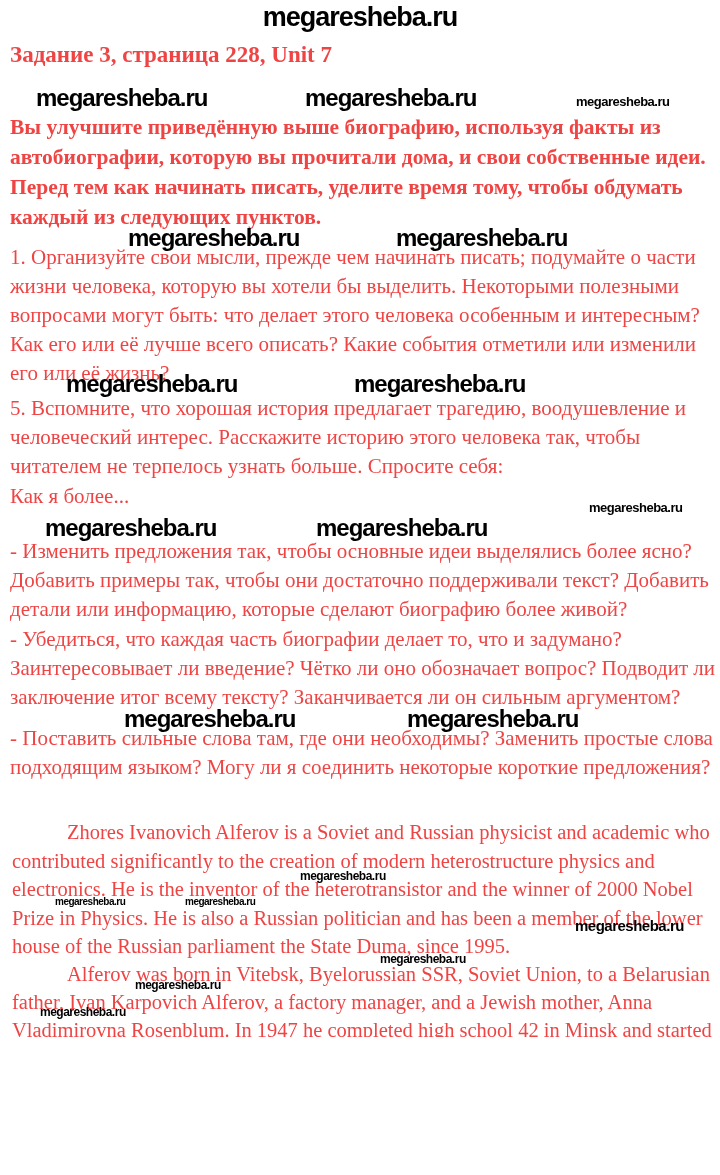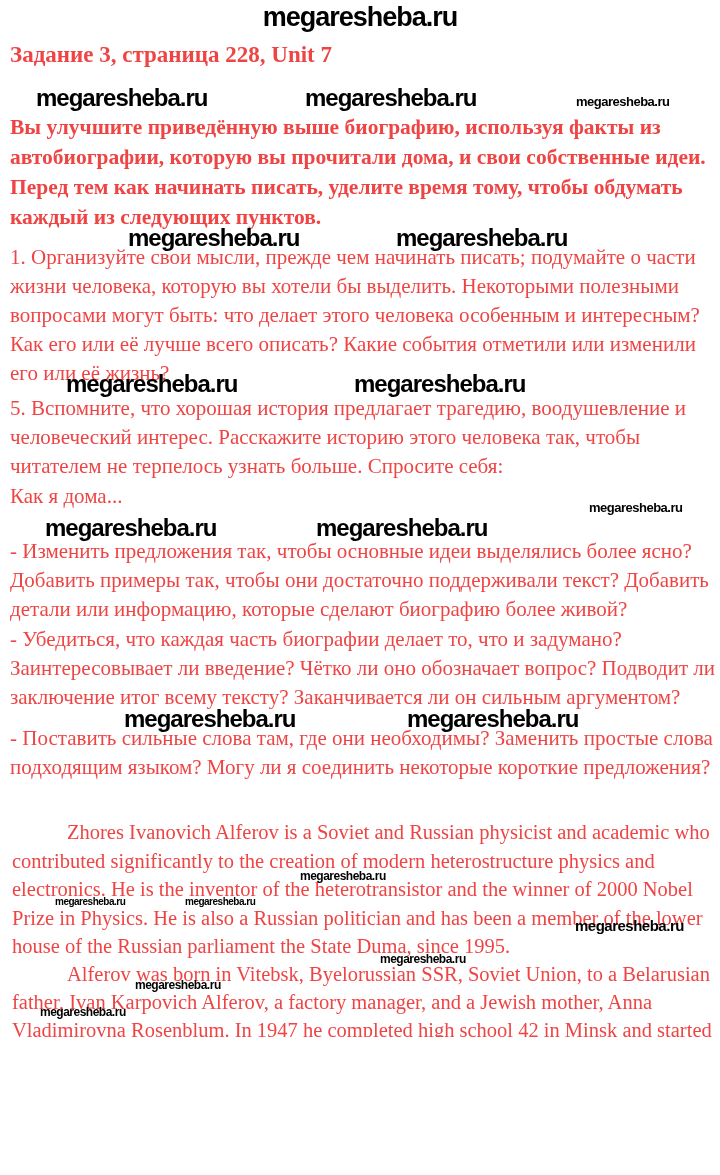--- a/index.html
+++ b/index.html
@@ -80,21 +80,21 @@
   <span class="wm wm-md" style="left:128px;top:226px;">megaresheba.ru</span>
   <span class="wm wm-md" style="left:396px;top:226px;">megaresheba.ru</span>
 
   <div class="txt ru" style="top:243px;">1. Организуйте свои мысли, прежде чем начинать писать; подумайте о части жизни человека, которую вы хотели бы выделить. Некоторыми полезными вопросами могут быть: что делает этого человека особенным и интересным? Как его или её лучше всего описать? Какие события отметили или изменили его или её жизнь?</div>
 
   <span class="wm wm-md" style="left:66px;top:372px;">megaresheba.ru</span>
   <span class="wm wm-md" style="left:354px;top:372px;">megaresheba.ru</span>
 
   <div class="txt ru" style="top:394px;">5. Вспомните, что хорошая история предлагает трагедию, воодушевление и человеческий интерес. Расскажите историю этого человека так, чтобы читателем не терпелось узнать больше. Спросите себя:</div>
 
-  <div class="txt ru" style="top:482px;">Как я дома...</div>
+  <div class="txt ru" style="top:482px;">Как я более...</div>
   <span class="wm wm-rt" style="left:589px;top:501px;">megaresheba.ru</span>
 
   <span class="wm wm-md" style="left:45px;top:516px;">megaresheba.ru</span>
   <span class="wm wm-md" style="left:316px;top:516px;">megaresheba.ru</span>
 
   <div class="txt ru" style="top:537px;">- Изменить предложения так, чтобы основные идеи выделялись более ясно? Добавить примеры так, чтобы они достаточно поддерживали текст? Добавить детали или информацию, которые сделают биографию более живой?</div>
 
   <div class="txt ru" style="top:625px;">- Убедиться, что каждая часть биографии делает то, что и задумано? Заинтересовывает ли введение? Чётко ли оно обозначает вопрос? Подводит ли заключение итог всему тексту? Заканчивается ли он сильным аргументом?</div>
 
   <span class="wm wm-md" style="left:124px;top:707px;">megaresheba.ru</span>

